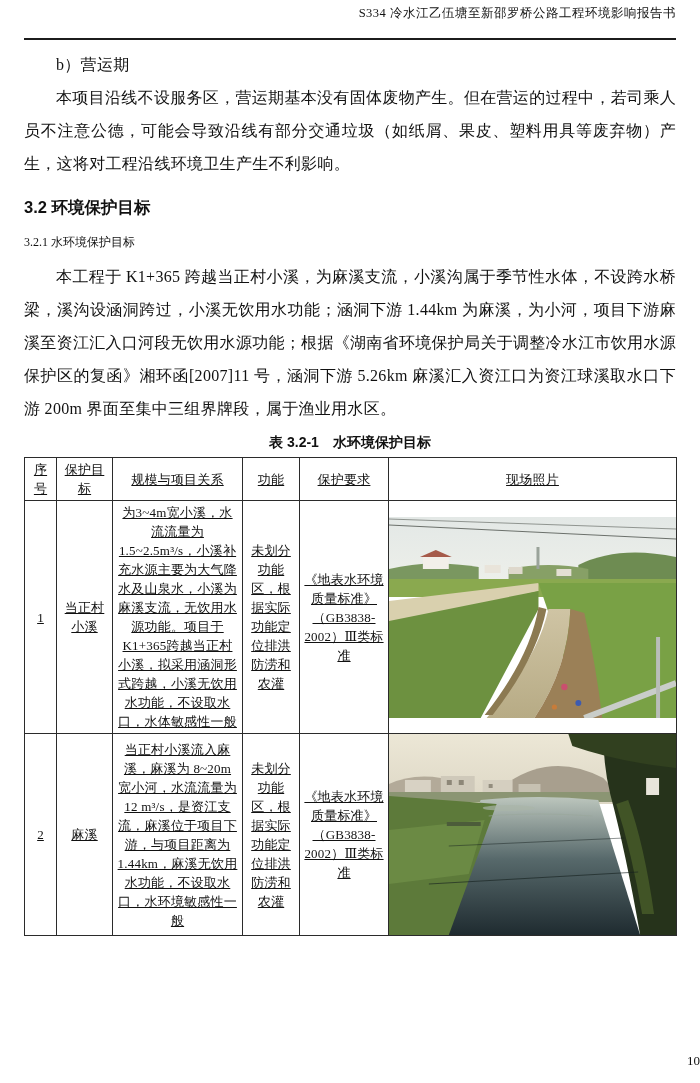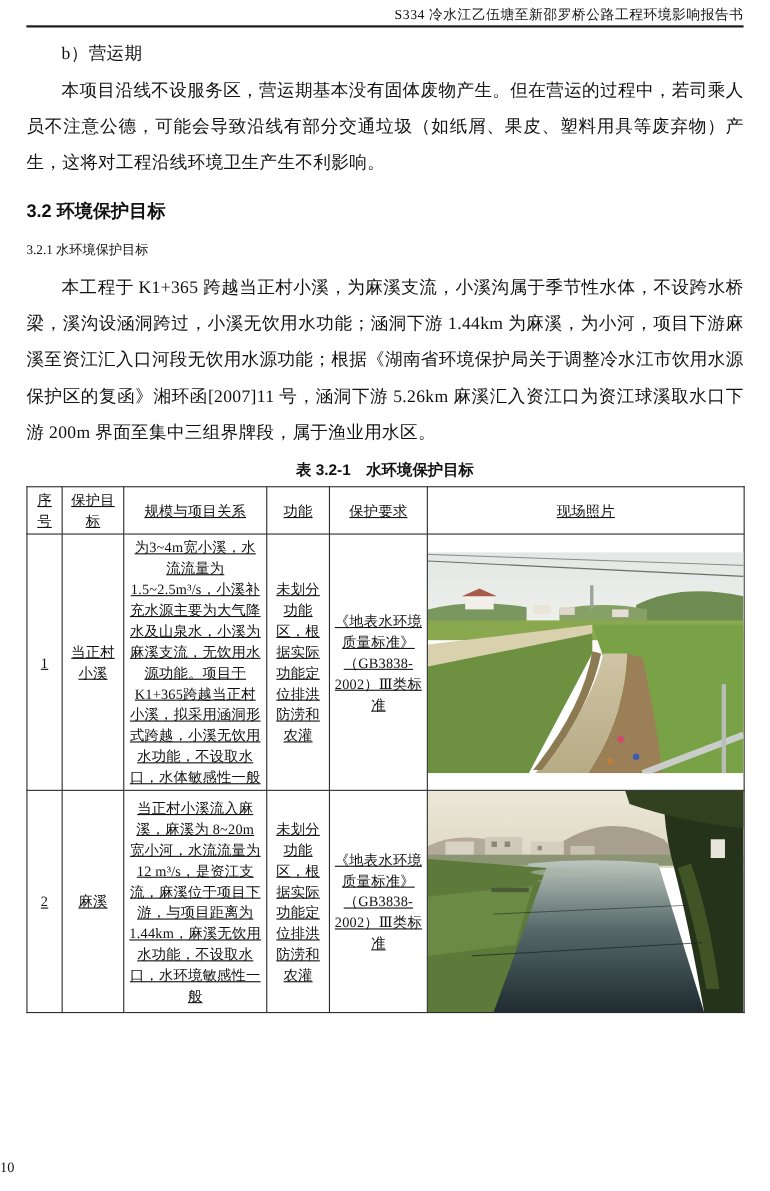--- a/index.html
+++ b/index.html
@@ -7,21 +7,21 @@
   body {
     width: 700px; height: 1083px; position: relative;
     font-family: "Liberation Serif", "DejaVu Serif", serif;
     color: #111;
   }
   .page { position: absolute; inset: 0; padding: 5px 24px 0 24px; }
 
   
   .doc-header {
     text-align: right; font-size: 12.5px; letter-spacing: .5px;
-    padding-bottom: 1px; border-bottom: 2px solid #1c1c1c;
+    padding-bottom: 16px; border-bottom: 2px solid #1c1c1c;
   }
 
   
   .body-text { margin-top: 8px; }
   .para {
     font-size: 16px; line-height: 33px; text-align: justify;
     letter-spacing: .3px;
   }
   .indent { text-indent: 2em; }
   .h-num {
@@ -47,21 +47,21 @@
   }
   .water-table th { height: 42px; }
   .water-table td.row-cell { height: 201px; margin-left: 31px; }
   .water-table td.photo-cell { padding: 0; }
   .photo-frame { width: 100%; height: 201px; display: block; }
   .photo-frame svg { display: block; width: 100%; height: 100%; }
 
   
   .page-footer {
     position: absolute; left: 0; right: 0; bottom: 14px;
-    text-align: left; font-size: 13px;
+    text-align: right; font-size: 13px;
   }
 </style>
 </head>
 <body>
 
 <div class="page">
 
   <div class="doc-header">
     <span>S334 冷水江乙伍塘至新邵罗桥公路工程环境影响报告书</span>
   </div>

